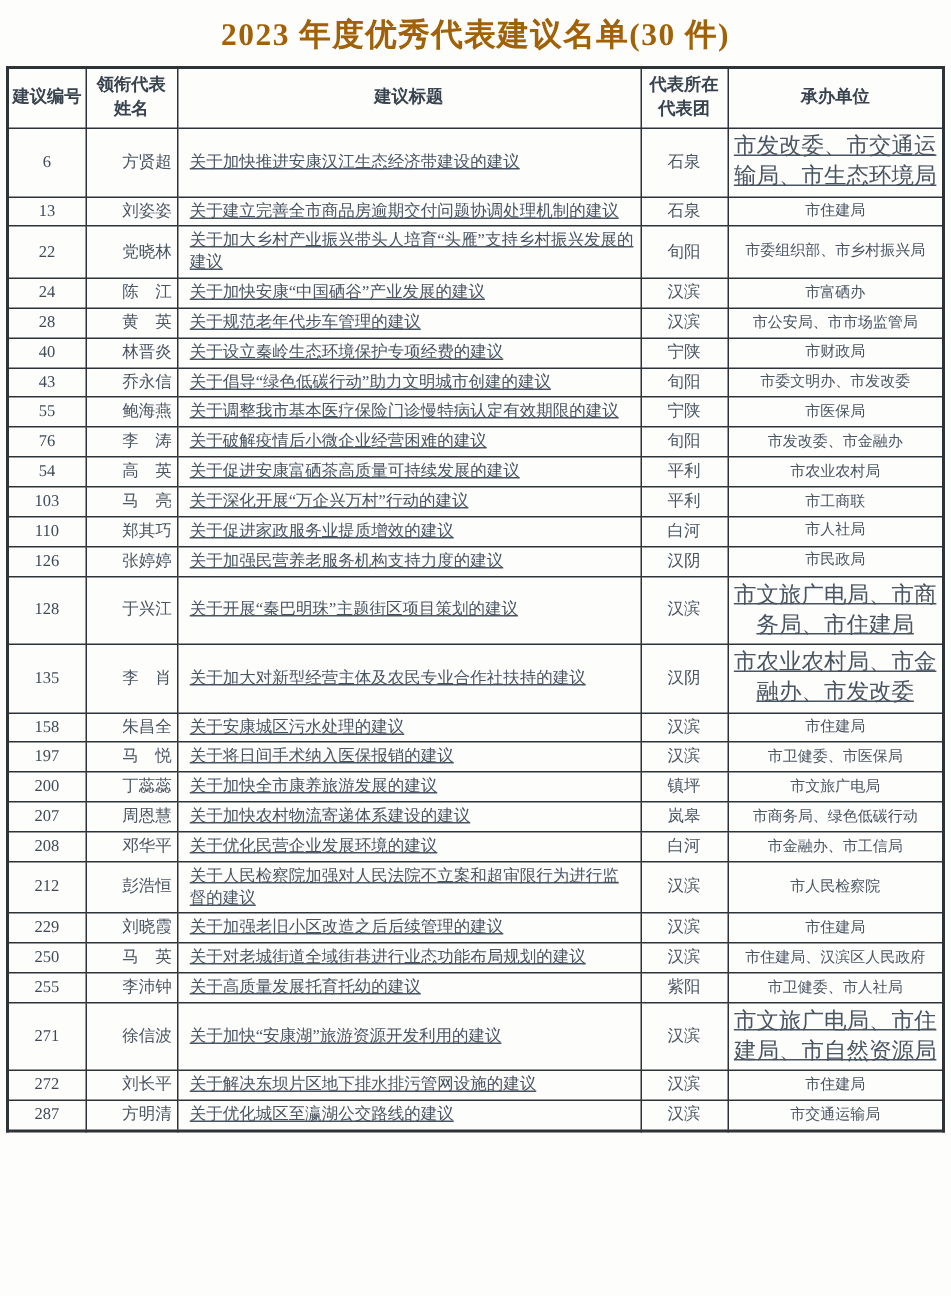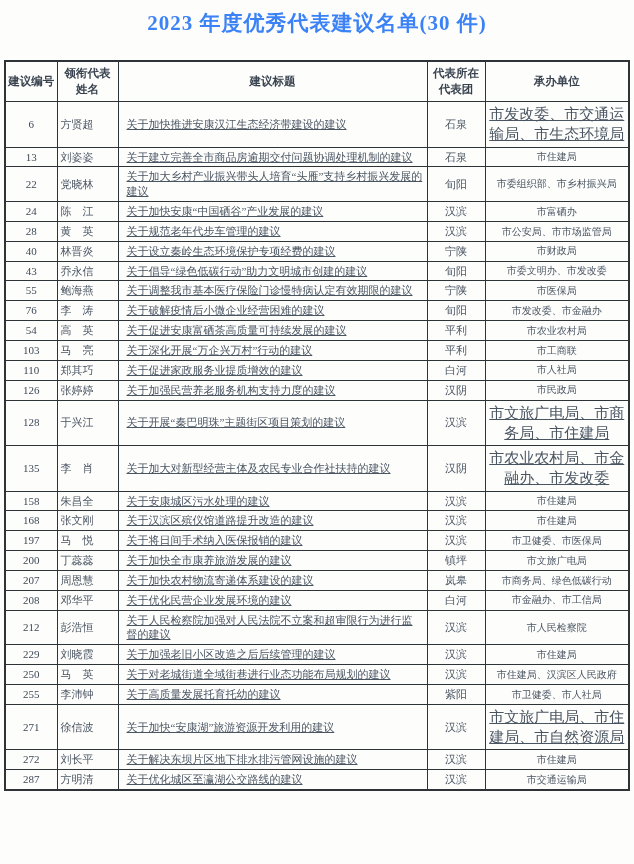--- a/index.html
+++ b/index.html
@@ -6,23 +6,23 @@
   html, body {
     width: 634px;
     background: #fdfdfc;
     font-family: "Liberation Serif", "DejaVu Serif", serif;
   }
   body { height: 864px; overflow: hidden; }
   .doc-title {
     text-align: center;
     font-size: 21px;
     font-weight: bold;
-    color: #3b82f6;
+    color: #a16207;
     letter-spacing: 1px;
-    padding: 9px 0 23px 0;
+    padding: 9px 0 7px 0;
     font-family: "Liberation Serif", "DejaVu Serif", serif;
   }
   table.report {
     border-collapse: collapse;
     margin: 0 auto;
     width: 624px;
     table-layout: fixed;
     border: 2px solid #2e3338;
     padding-left: 40px;
   }
@@ -42,21 +42,21 @@
     font-size: 11px;
     color: #4a5562;
     padding: 2px 3px;
     line-height: 1.35;
   }
   td.c-id {
     text-align: center;
     font-family: "Liberation Serif", "DejaVu Serif", serif;
     color: #3f4a57;
   }
-  td.c-name { text-align: left; }
+  td.c-name { text-align: right; }
   td.c-title { text-align: left; padding-left: 8px; padding-right: 4px; text-decoration: underline; }
   td.c-deleg { text-align: center; }
   td.c-unit { text-align: center; font-size: 10px; }
   td.c-unit.small { font-size: 15px; text-decoration: underline; }
   col.w-id { width: 52px; }
   col.w-name { width: 61px; }
   col.w-title { width: 309px; }
   col.w-deleg { width: 58px; }
   col.w-unit { width: 144px; }
 </style>
@@ -189,27 +189,20 @@
         <td class="c-unit small">市农业农村局、市金融办、市发改委</td>
       </tr>
       <tr>
         <td class="c-id">158</td>
         <td class="c-name">朱昌全</td>
         <td class="c-title">关于安康城区污水处理的建议</td>
         <td class="c-deleg">汉滨</td>
         <td class="c-unit">市住建局</td>
       </tr>
       <tr>
-        <td class="c-id">168</td>
-        <td class="c-name">张文刚</td>
-        <td class="c-title">关于汉滨区殡仪馆道路提升改造的建议</td>
-        <td class="c-deleg">汉滨</td>
-        <td class="c-unit">市住建局</td>
-      </tr>
-      <tr>
         <td class="c-id">197</td>
         <td class="c-name">马　悦</td>
         <td class="c-title">关于将日间手术纳入医保报销的建议</td>
         <td class="c-deleg">汉滨</td>
         <td class="c-unit">市卫健委、市医保局</td>
       </tr>
       <tr>
         <td class="c-id">200</td>
         <td class="c-name">丁蕊蕊</td>
         <td class="c-title">关于加快全市康养旅游发展的建议</td>

